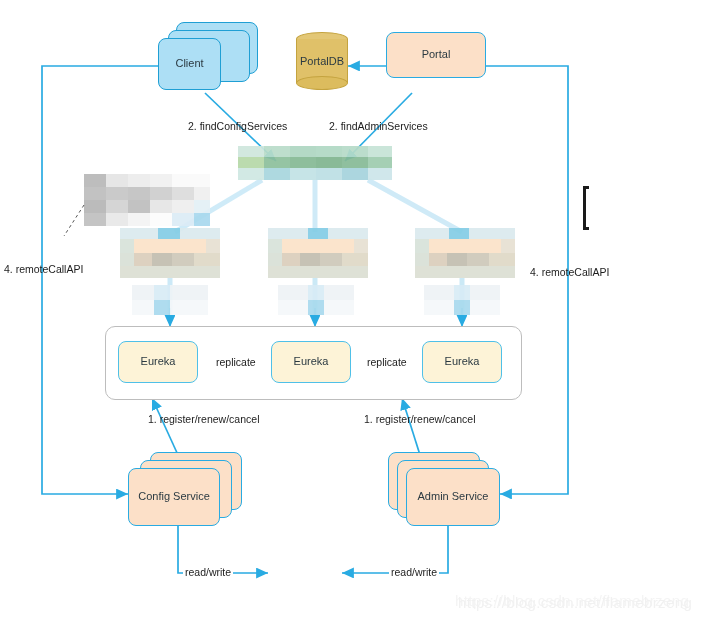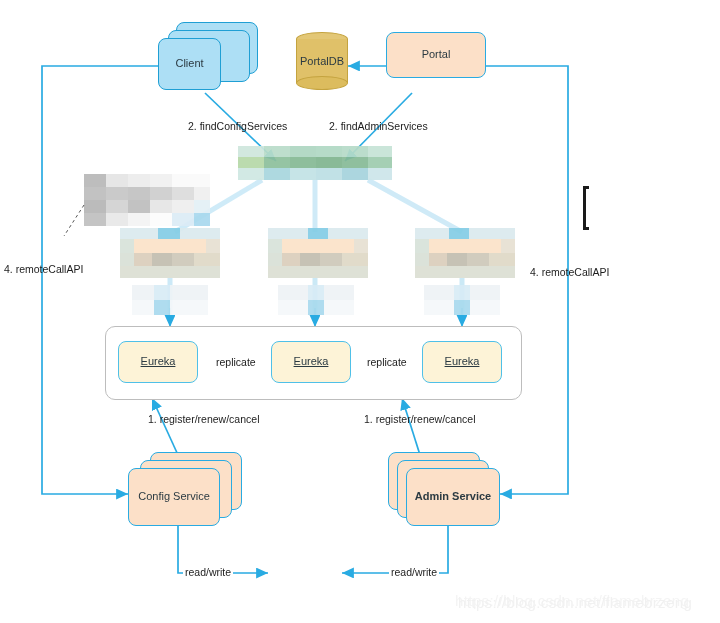--- a/index.html
+++ b/index.html
@@ -35,21 +35,21 @@
     font-size: 11px;
     color: #2b3a42;
     border-radius: 8px;
     border: 1.6px solid #29abe2;
     text-align: center;
     line-height: 1.2;
     white-space: nowrap;
   }
   .node.blue   { background: #addff5; border-color: #1f9fd4; }
   .node.peach  { background: #fce0c8; border-color: #29abe2; }
-  .node.cream  { background: #fdf3d7; border-color: #4fc0e8; text-decoration: underline; }
+  .node.cream  { background: #fdf3d7; border-color: #4fc0e8; }
   .stack-shadow {
     position: absolute;
     box-sizing: border-box;
     border-radius: 8px;
     border: 1.6px solid #29abe2;
   }
   .stack-shadow.blue  { background: #addff5; border-color: #1f9fd4; }
   .stack-shadow.peach { background: #fce0c8; border-color: #29abe2; }
 
   
@@ -371,21 +371,21 @@
   <div class="lbl" style="left:364px; top:413px;">1. register/renew/cancel</div>
 
   <div class="stack-shadow peach" style="left:150px; top:452px; width:92px; height:58px;"></div>
   <div class="stack-shadow peach" style="left:140px; top:460px; width:92px; height:58px;"></div>
   <div class="node peach" style="left:128px; top:468px; width:92px; height:58px;">
     <span>Config Service</span>
   </div>
 
   <div class="stack-shadow peach" style="left:388px; top:452px; width:92px; height:58px;"></div>
   <div class="stack-shadow peach" style="left:397px; top:460px; width:92px; height:58px;"></div>
-  <div class="node peach" style="left:406px; top:468px; width:94px; height:58px;font-weight:bold;">
+  <div class="node peach" style="left:406px; top:468px; width:94px; height:58px;">
     <span>Admin Service</span>
   </div>
 
 
   <div class="lbl wire" style="left:183px; top:566px;">read/write</div>
   <div class="lbl wire" style="left:389px; top:566px;">read/write</div>
 
   <div class="watermark dup" style="left:455px; top:592px;">https://blog.csdn.net/flamebrzeng</div>
   <div class="watermark" style="left:458px; top:594px;">https://blog.csdn.net/flamebrzeng</div>
 

